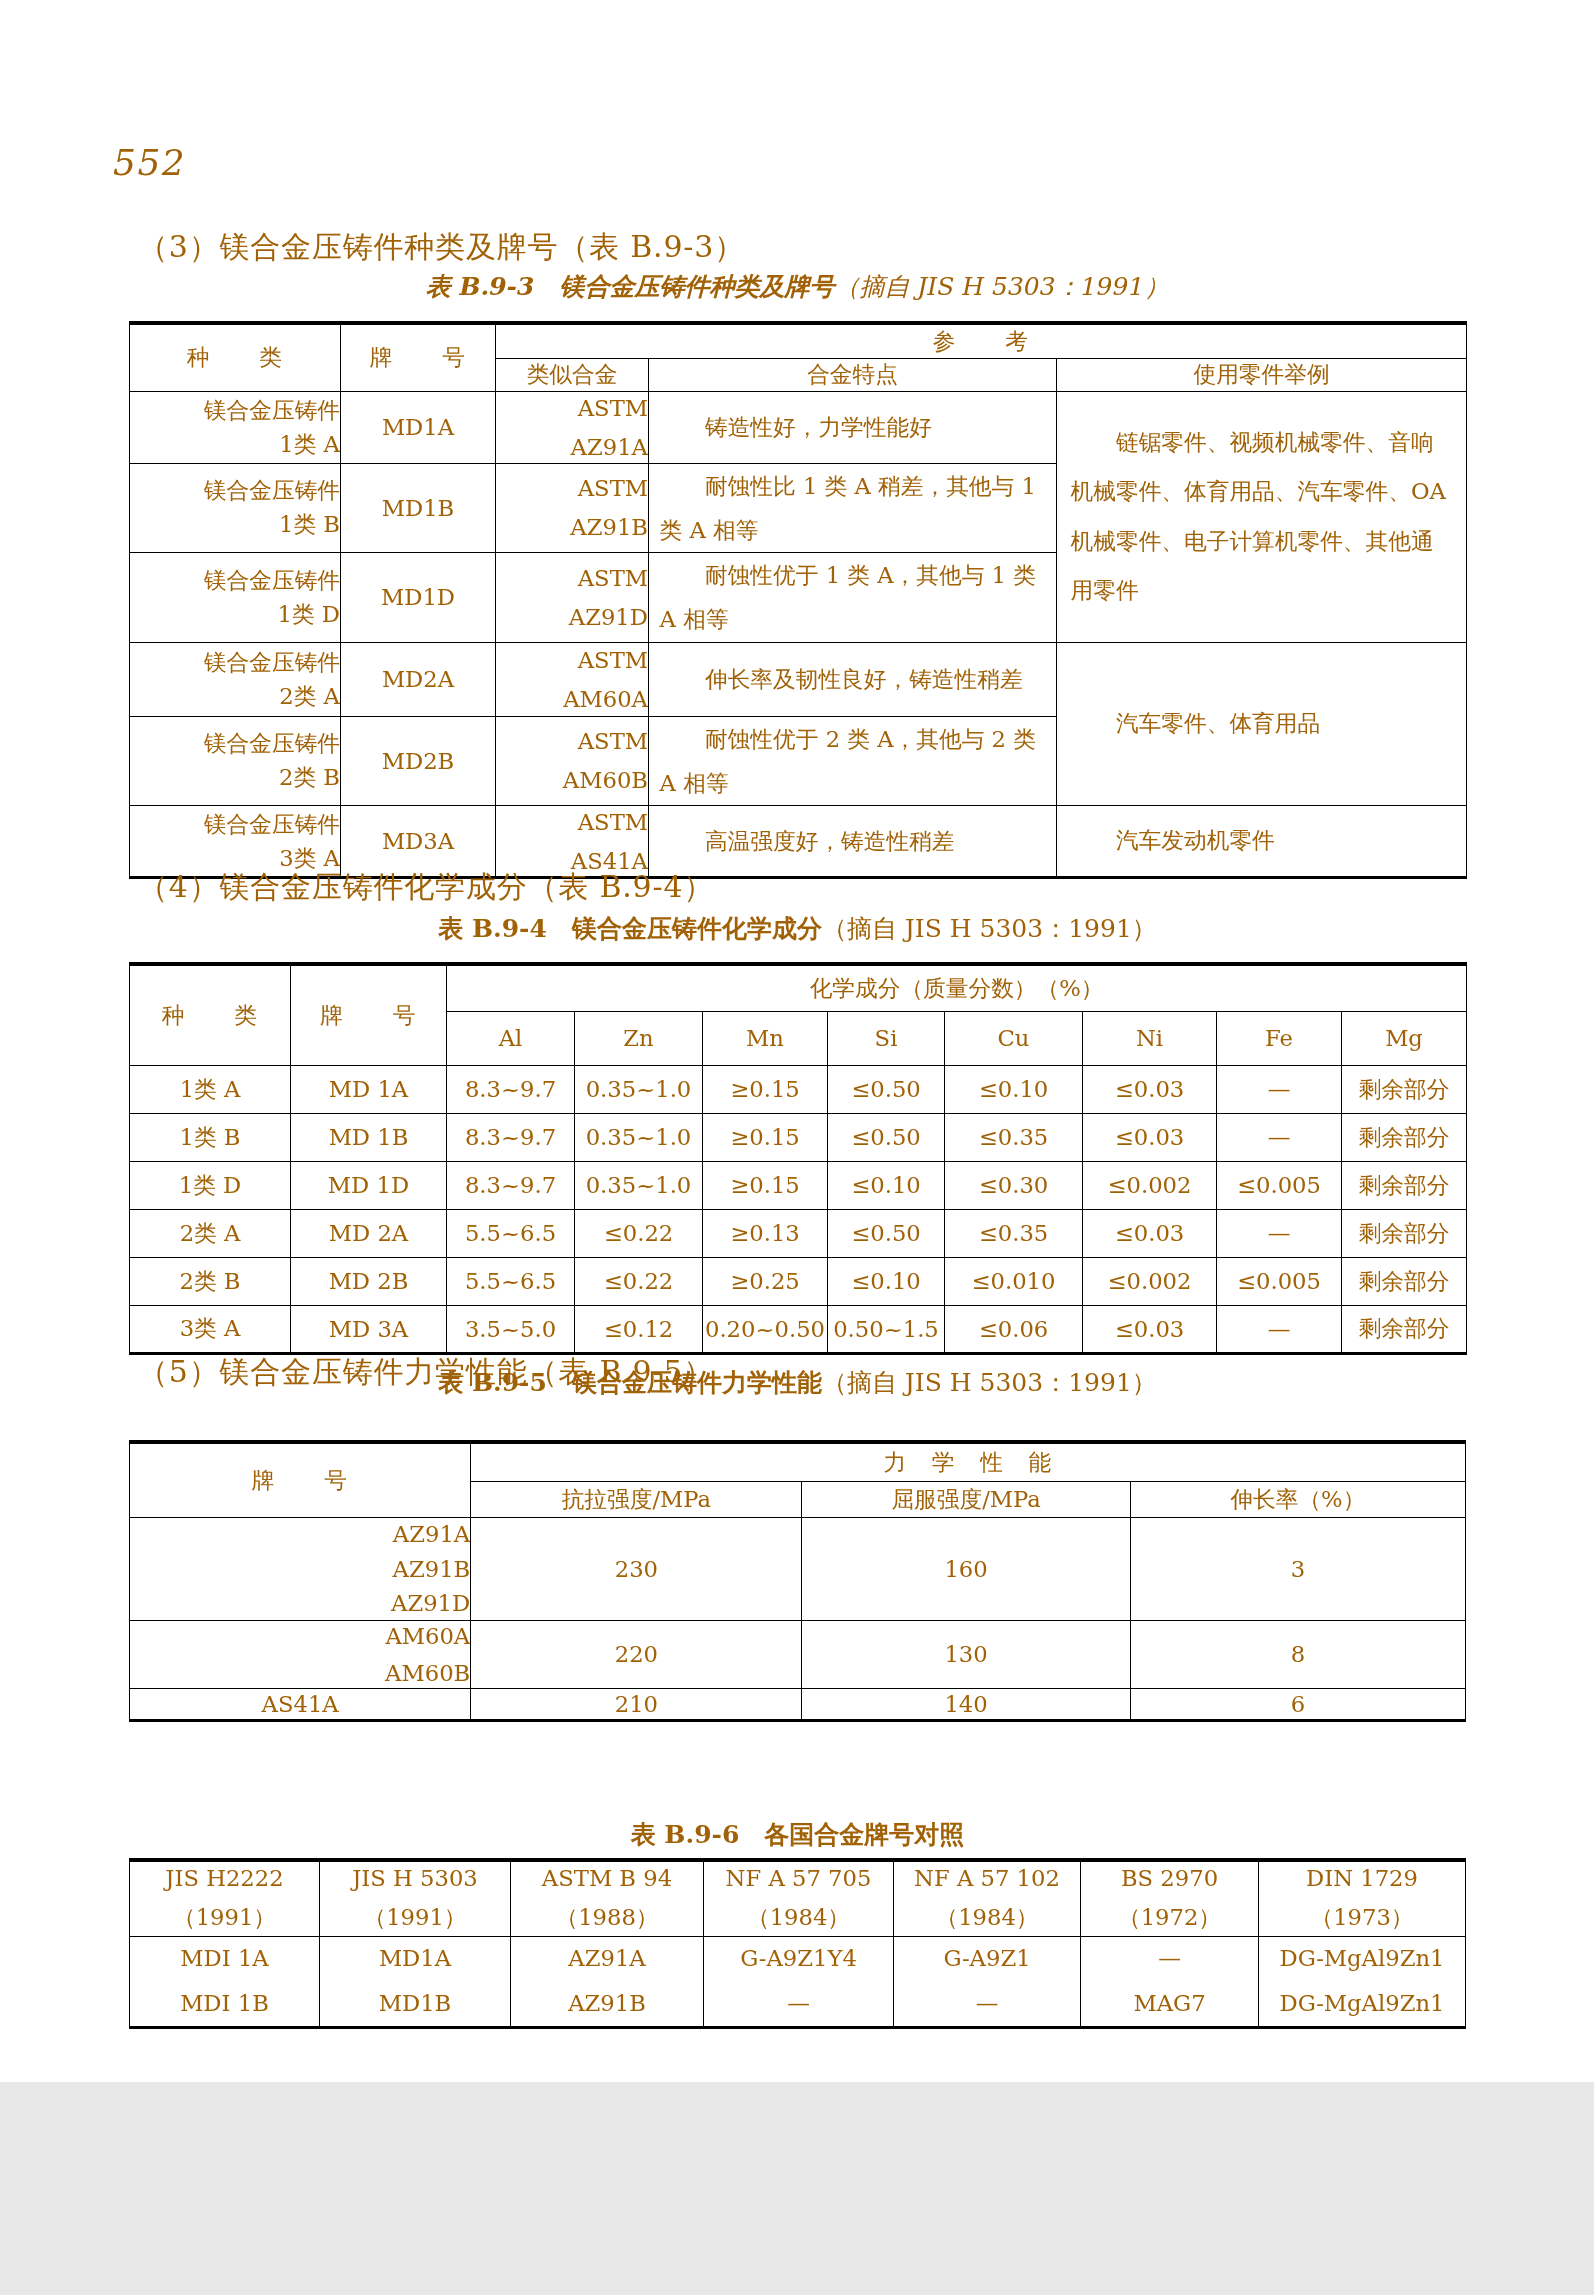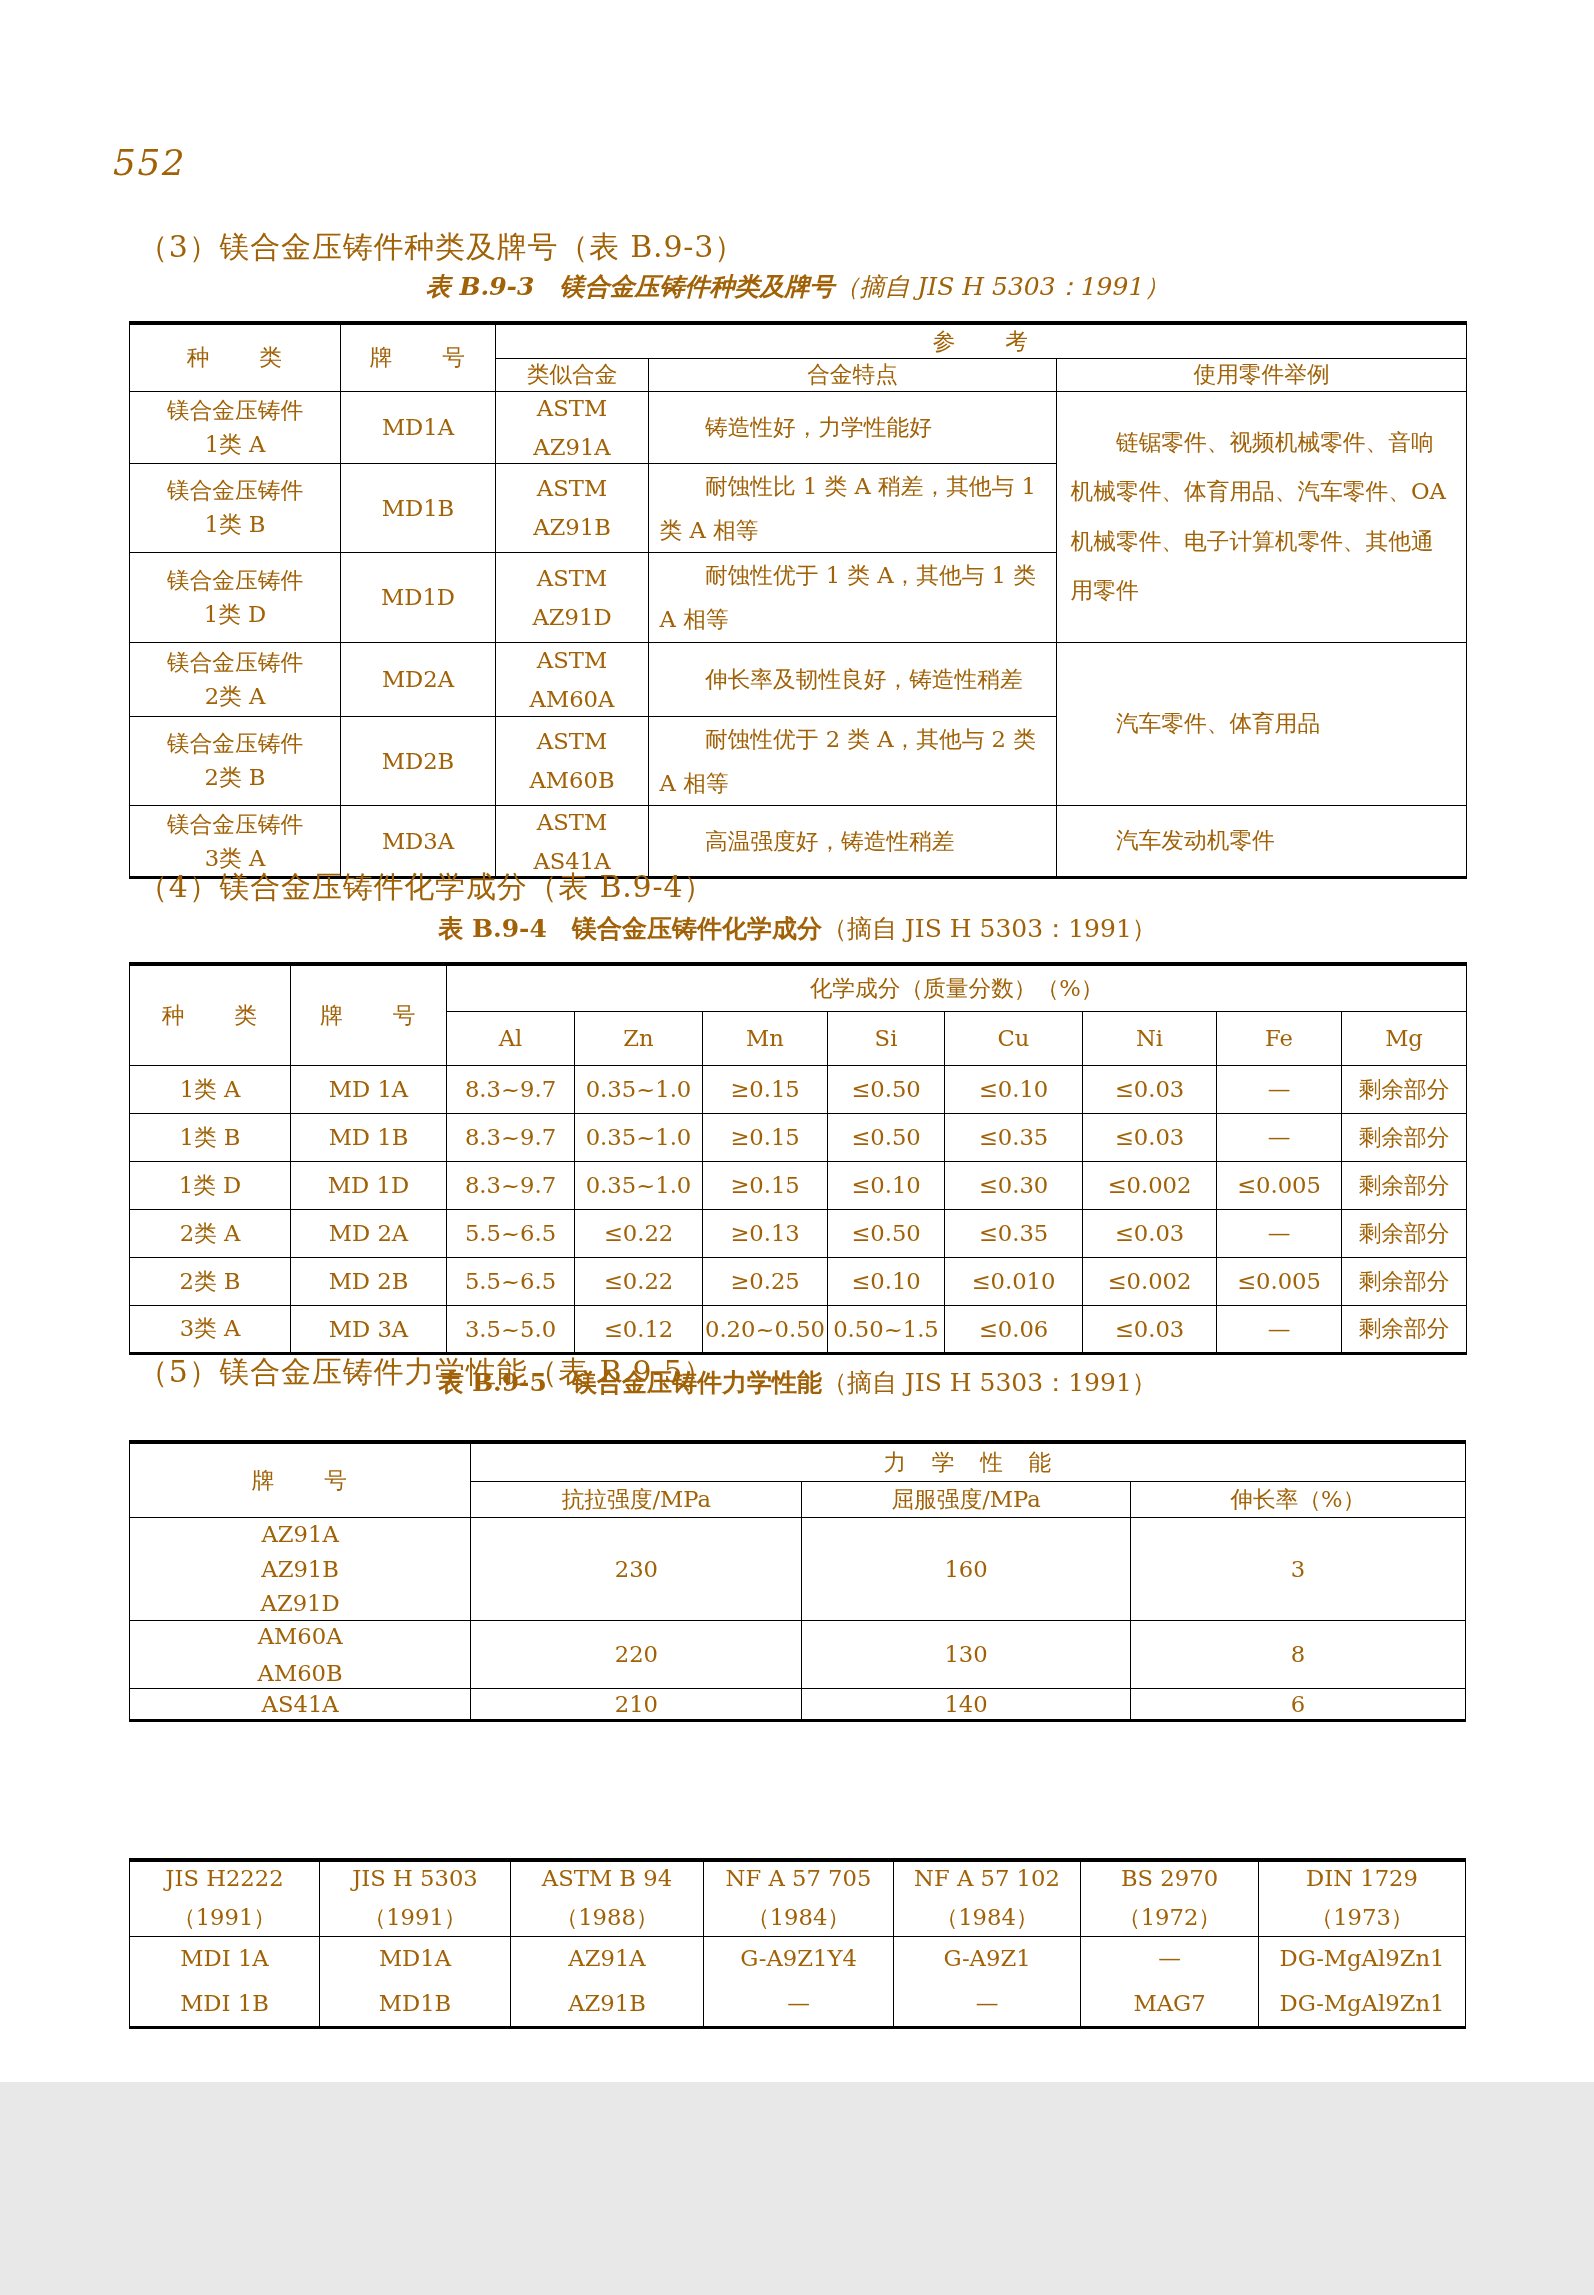--- a/index.html
+++ b/index.html
@@ -11,21 +11,21 @@
   .t-title{left:129px;width:1337px;text-align:center;font-size:25px;white-space:nowrap;}
   .t-title .tt-b{font-weight:bold;}
   .t-title .tt-n{font-weight:normal;}
 
   table{border-collapse:collapse;table-layout:fixed;}
   td,th{border:1.5px solid #000;padding:0;text-align:center;vertical-align:middle;
         font-size:22.7px;font-weight:normal;overflow:hidden;}
   table{border-top:4.5px solid #000;border-bottom:3.8px solid #000;}
 
   .stack{display:flex;flex-direction:column;justify-content:space-between;
-         align-items:center;margin:0 auto;}
+         align-items:flex-end;margin:0 auto;}
   .st86{height:65px;} .st126{height:95px;} .st84{height:63px;}
   .feat{text-align:left;padding:0 10.6px;}
   .feat .ft{text-indent:2em;line-height:1.95;}
   .usage{text-align:left;padding:0 13.6px;}
   .usage .ft{text-indent:2em;line-height:2.18;}
   .hdr-sp{letter-spacing:1.5px;}
   .noline td{border-top:0;border-bottom:0;}
   .yr{margin-top:10.6px;}
 </style>
 </head>
@@ -329,20 +329,21 @@
     </tr>
     <tr style="height:32px">
       <td>AS41A</td>
       <td>210</td>
       <td>140</td>
       <td>6</td>
     </tr>
   </tbody>
     </table>
 
+  <div class="abs t-title" style="top:1818px;"><span class="tt-b">表 B.9-6　各国合金牌号对照</span><span class="tt-n"></span></div>
 
   <table class="abs" style="left:129px;top:1858px;width:1337px;border-bottom-width:3px;">
     <colgroup>
         <col style="width:190px">
         <col style="width:191px">
         <col style="width:193px">
         <col style="width:190px">
         <col style="width:187px">
         <col style="width:178px">
         <col style="width:207px">

